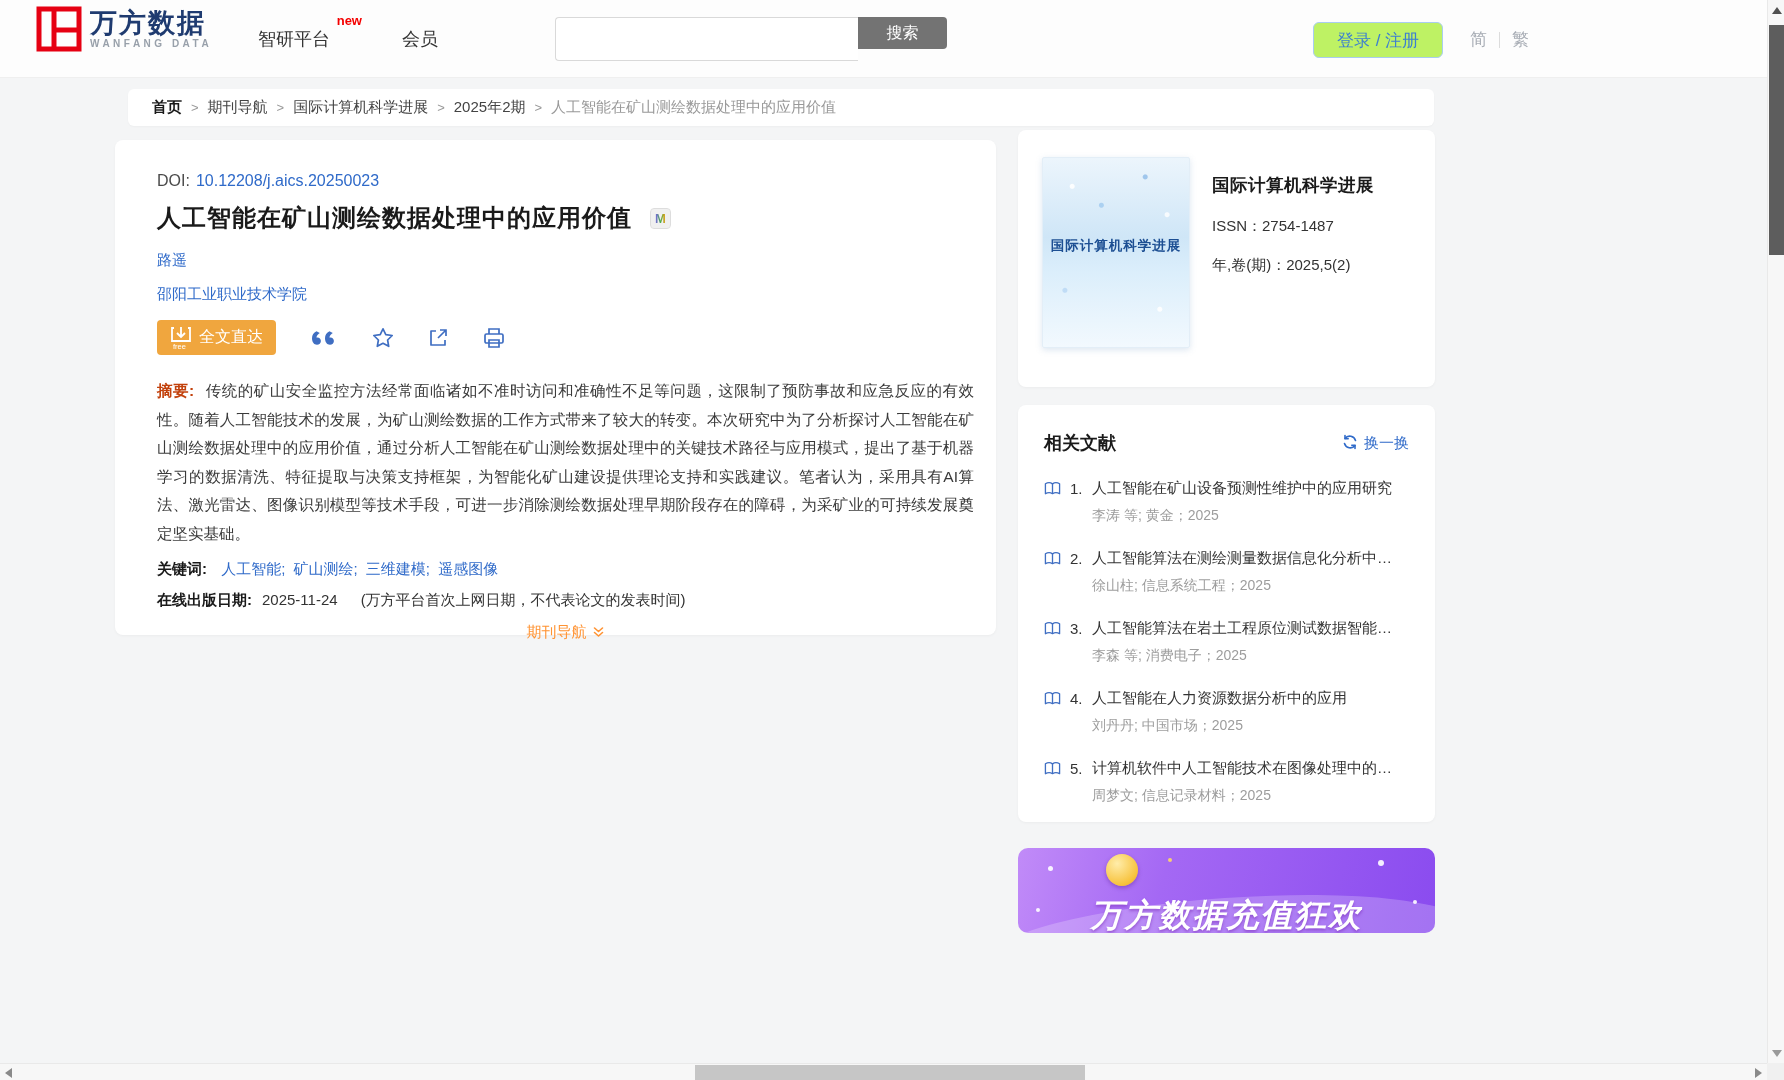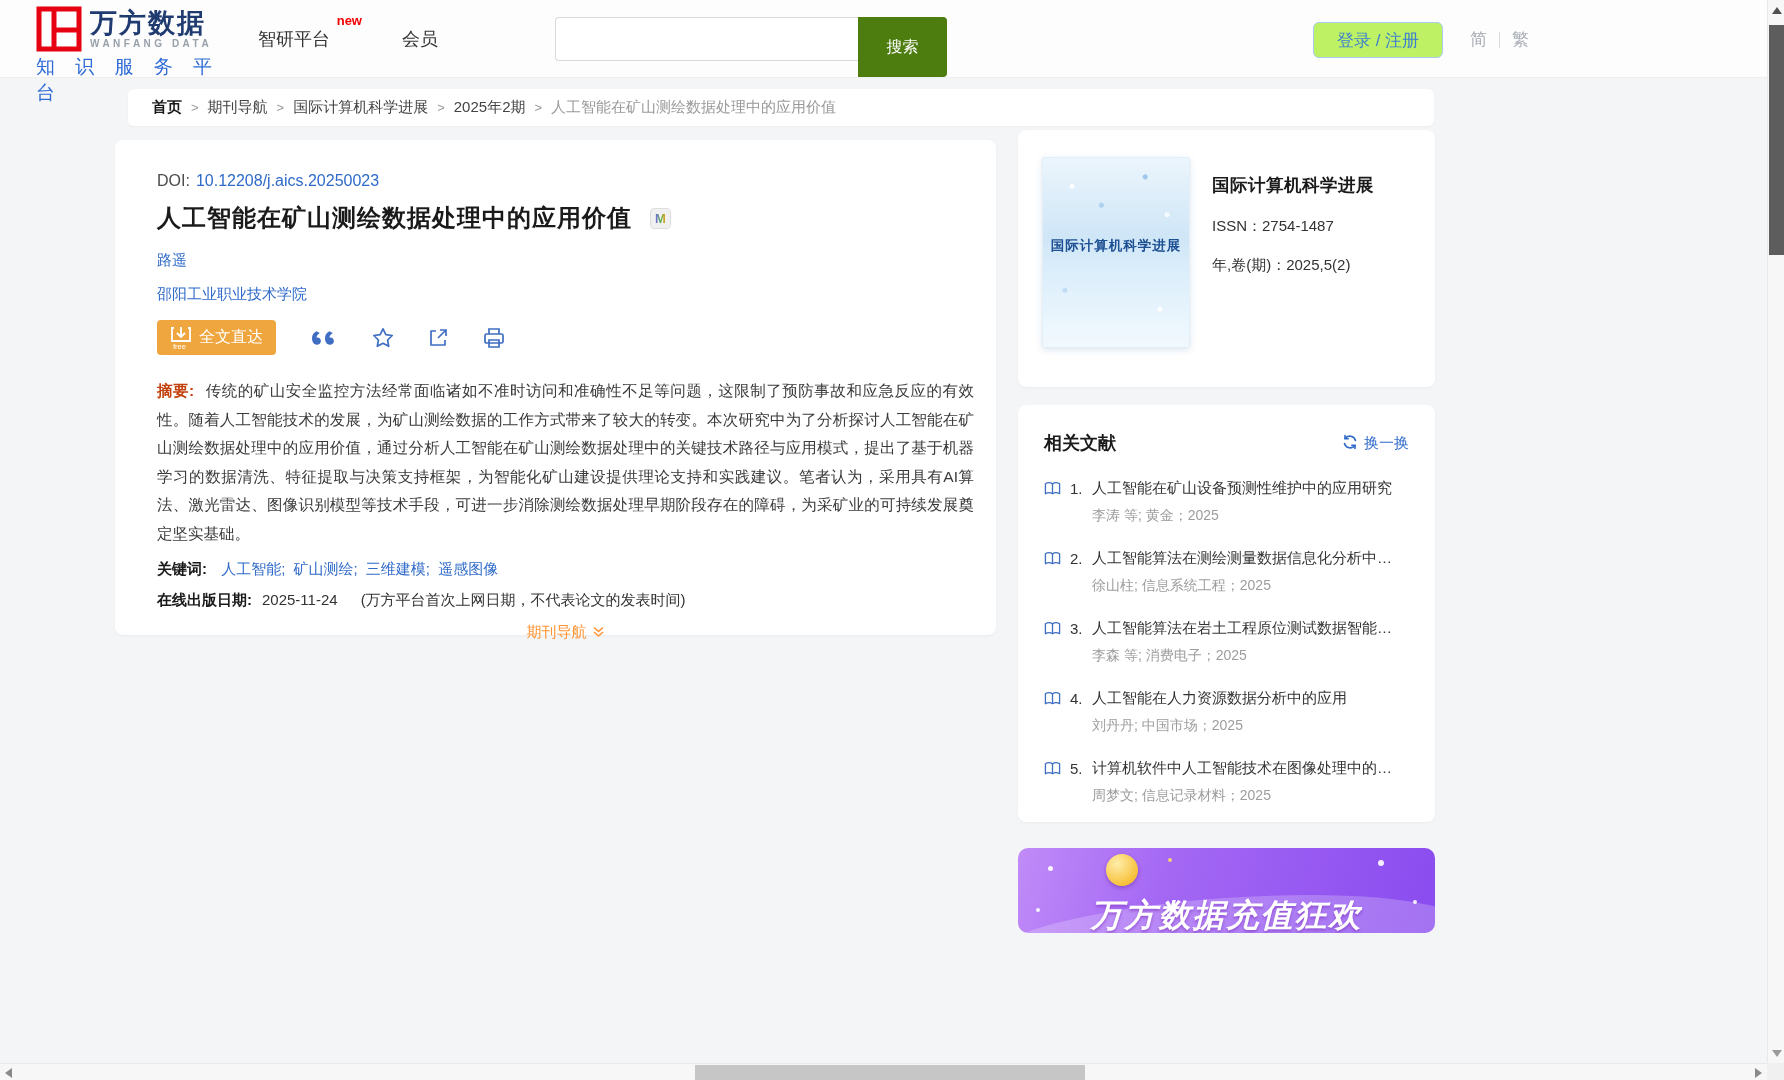--- a/index.html
+++ b/index.html
@@ -15,21 +15,21 @@
   .logo-cn { font-size:27px; font-weight:700; color:#1f3b70; letter-spacing:2px; line-height:28px; }
   .logo-en { font-size:10px; font-weight:700; color:#98a0aa; letter-spacing:3.5px; margin-top:1px; }
   .logo-sub { font-size:19px; color:#2e6bd6; letter-spacing:7.5px; margin-top:2px; font-weight:500; }
 
   .nav { position:absolute; left:258px; top:0; height:78px; display:flex; align-items:center; gap:72px; }
   .nav-item { font-size:18px; color:#333; cursor:pointer; position:relative; }
   .nav-badge { position:absolute; top:-14px; right:-32px; color:#f40000; font-size:13px; font-weight:700;margin-left:12px; }
 
   .search-box { position:absolute; left:555px; top:17px; height:44px; display:flex; }
   .search-input { width:303px; height:44px; border:1px solid #d9d9d9; border-right:none; border-radius:4px 0 0 4px; background:#fff; outline:none; padding:0 12px; font-size:15px; }
-  .search-btn { width:89px; height:60px; border:none; background:#4d7c0f; color:#fff; font-size:16px; border-radius:0 4px 4px 0; cursor:pointer; font-family:inherit; }
+  .search-btn { width:89px; height:32px; border:none; background:#737373; color:#fff; font-size:16px; border-radius:0 4px 4px 0; cursor:pointer; font-family:inherit; }
 
   .login-btn { position:absolute; left:1313px; top:22px; width:130px; height:36px; background:#bef264; border:1px solid #a9cdf0; border-radius:6px; color:#3c7fd0; font-size:17px; display:flex; align-items:center; justify-content:center; cursor:pointer; }
   .lang { position:absolute; left:1470px; top:28px; display:flex; align-items:center; font-size:17px; color:#a8adb5; }
   .lang span { cursor:pointer; }
   .lang-sep { width:1px; height:16px; background:#dcdcdc; margin:0 12px; }
 
   
   .breadcrumb { position:absolute; left:128px; top:89px; width:1306px; height:37px; background:#fff; border-radius:6px; display:flex; align-items:center; padding:0 24px; font-size:15px; box-shadow:0 1px 2px rgba(0,0,0,.03); }
   .bc-item { display:inline-flex; align-items:center; white-space:nowrap; }
   .bc-sep { color:#999; margin:0 9px; font-size:13px; }
@@ -131,21 +131,20 @@
       <svg class="logo-icon" viewBox="0 0 46 46">
         <rect x="3" y="3" width="40" height="40" fill="none" stroke="#e60012" stroke-width="5"></rect>
         <line x1="18" y1="3" x2="18" y2="43" stroke="#e60012" stroke-width="5"></line>
         <line x1="18" y1="24" x2="43" y2="24" stroke="#e60012" stroke-width="5"></line>
       </svg>
       <div class="logo-txt">
         <div class="logo-cn">万方数据</div>
         <div class="logo-en">WANFANG DATA</div>
       </div>
     </div>
-    <div class="logo-sub">知 识 服 务 平 台</div>
   </div>
 
   <div class="nav">
     <div class="nav-item">
       <span>智研平台</span>
       <span class="nav-badge">new</span>
     </div>
     <div class="nav-item">
       <span>会员</span>
     </div>

